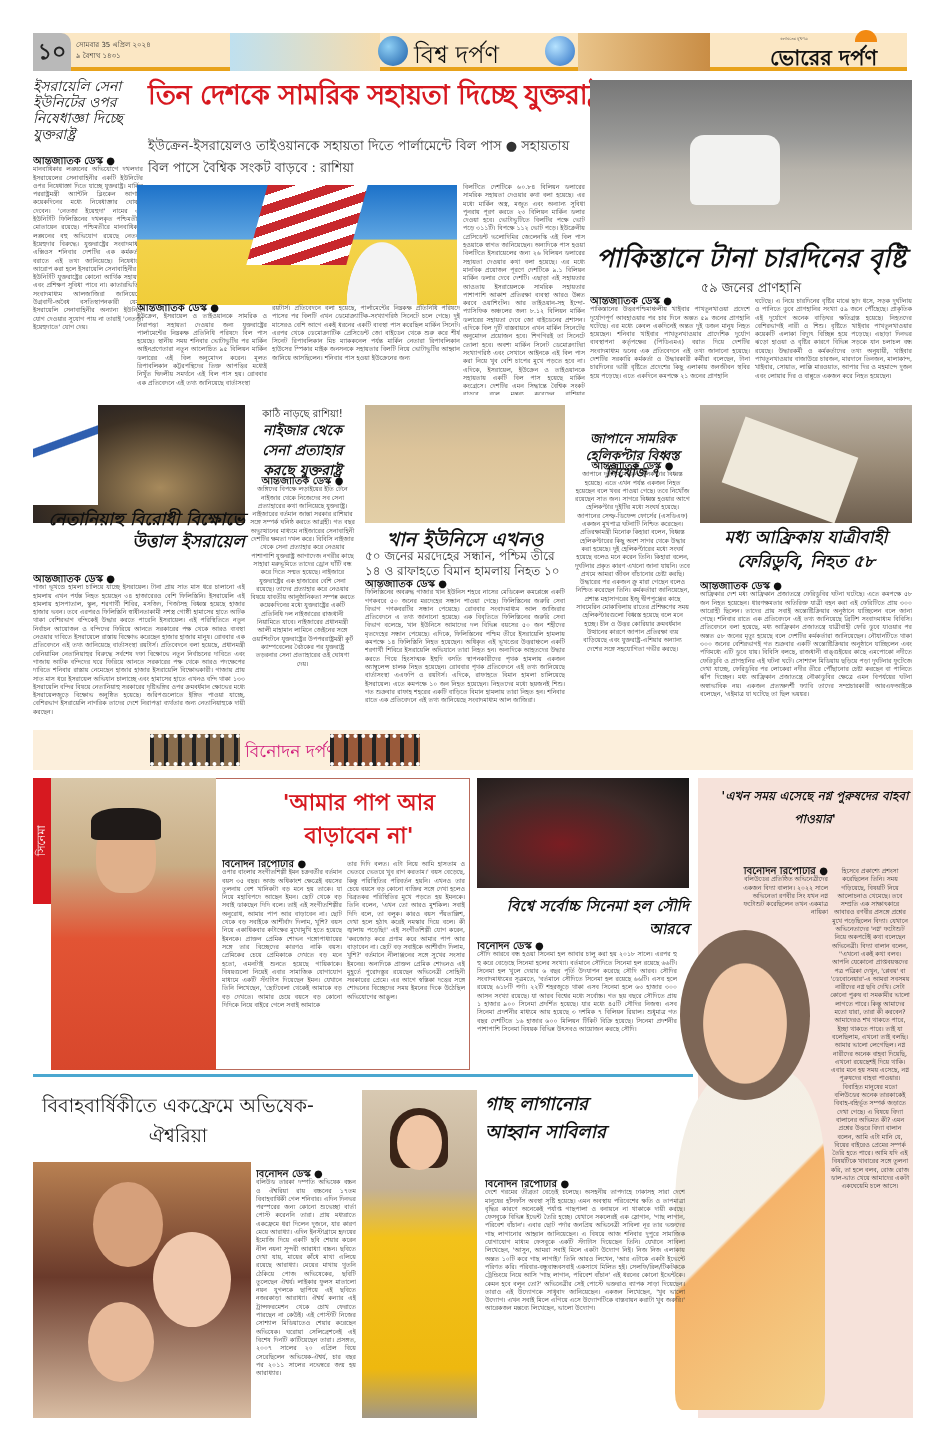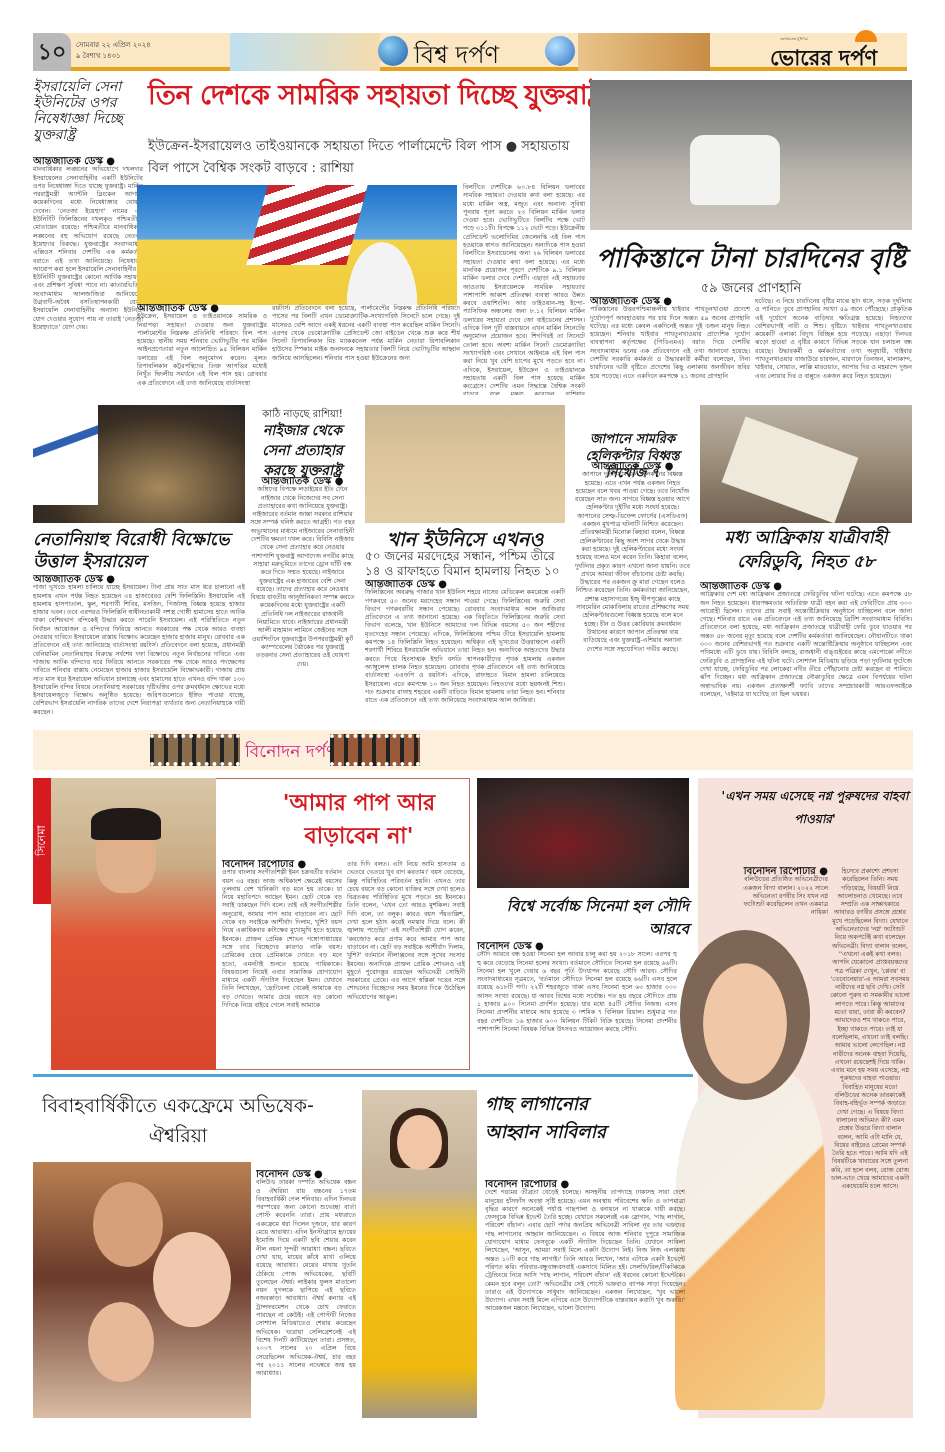--- a/index.html
+++ b/index.html
@@ -41,21 +41,21 @@
   #pak-photo { left: 590px; top: 80px; width: 322px; height: 150px; background: linear-gradient(180deg,#777 0%,#9a9a98 40%,#b7b3ab 60%,#cfcac0 100%); }
   #pak-photo .car { position:absolute; left:100px; top:55px; width:90px; height:70px; background:#f2f2f0; border-radius: 14px 14px 6px 6px; }
   #pak-headline { left: 590px; top: 238px; width: 322px; font-size: 26px; font-weight: bold; font-style: italic; text-align: center; color: #111; }
   #pak-sub { left: 590px; top: 278px; width: 322px; font-size: 13px; text-align: center; color: #333; }
   #pak-body-1 { left: 590px; top: 297px; width: 160px; height: 98px; }
   #pak-body-2 { left: 755px; top: 297px; width: 157px; height: 98px; }
 
   
   #isr-photo { left: 33px; top: 405px; width: 212px; height: 118px; background: radial-gradient(ellipse at 60% 70%, #a78a5c 0%, #3c3024 60%, #1a1a22 100%); }
   #isr-photo .flag { position:absolute; left:0; top:0; width:65px; height:100px; background: linear-gradient(160deg,#fff 0 35%,#2f5fb0 36% 42%,#fff 43%); }
-  #isr-headline { left: 33px; top: 528px; width: 212px; font-size: 17px; font-style: italic; font-weight: bold; text-align: left; line-height: 22px; color: #111; }
+  #isr-headline { left: 33px; top: 508px; width: 212px; font-size: 17px; font-style: italic; font-weight: bold; text-align: right; line-height: 22px; color: #111; }
   #isr-body { left: 33px; top: 575px; width: 212px; height: 150px; }
 
   #niger-kicker { left: 250px; top: 406px; width: 105px; font-size: 10px; text-align: center; color: #222; }
   #niger-headline { left: 250px; top: 420px; width: 105px; font-size: 14px; font-style: italic; font-weight: bold; line-height: 20px; text-align: center; color: #111; }
   #niger-body { left: 250px; top: 477px; width: 105px; height: 248px; text-align: center; }
 
   #gaza-photo { left: 365px; top: 405px; width: 200px; height: 118px; background: linear-gradient(180deg,#c9b796 0%,#ddc49a 40%,#e3cfa7 100%); }
   #gaza-headline { left: 365px; top: 525px; width: 200px; font-size: 19px; font-style: italic; font-weight: bold; text-align: center; color: #111; }
   #gaza-sub { left: 365px; top: 549px; width: 200px; font-size: 12px; line-height: 15px; text-align: left; color: #333; }
   #gaza-body { left: 365px; top: 580px; width: 200px; height: 145px; }
@@ -114,21 +114,21 @@
   #sab-photo .hair { position:absolute; left:28px; top:18px; width:58px; height:60px; border-radius: 50% 50% 20% 20%; background: #3a2418; }
   #sab-headline { left: 485px; top: 1090px; width: 150px; font-size: 18px; font-style: italic; font-weight: bold; line-height: 28px; color: #111; }
   #sab-body { left: 485px; top: 1180px; width: 200px; height: 238px; }
 </style>
 </head>
 <body>
 
 <div class="abs" id="masthead"></div>
 <div class="abs" id="page-num">১০</div>
 <div class="abs" id="date-block">
-  <div>সোমবার ২২ এপ্রিল ২০২৪</div>
+  <div>সোমবার 35 এপ্রিল ২০২৪</div>
   <div>৯ বৈশাখ ১৪৩১</div>
 </div>
 <div class="abs" id="banner-left"></div>
 <div class="abs" id="globe-1"></div>
 <div class="abs" id="section-name">বিশ্ব দর্পণ</div>
 <div class="abs" id="globe-2"></div>
 <div class="abs" id="banner-right"></div>
 <div class="abs" id="sun-icon"></div>
 <div class="abs" id="paper-tagline">কলাবতের মুখপত্র</div>
 <div class="abs" id="paper-name">ভোরের দর্পণ</div>

